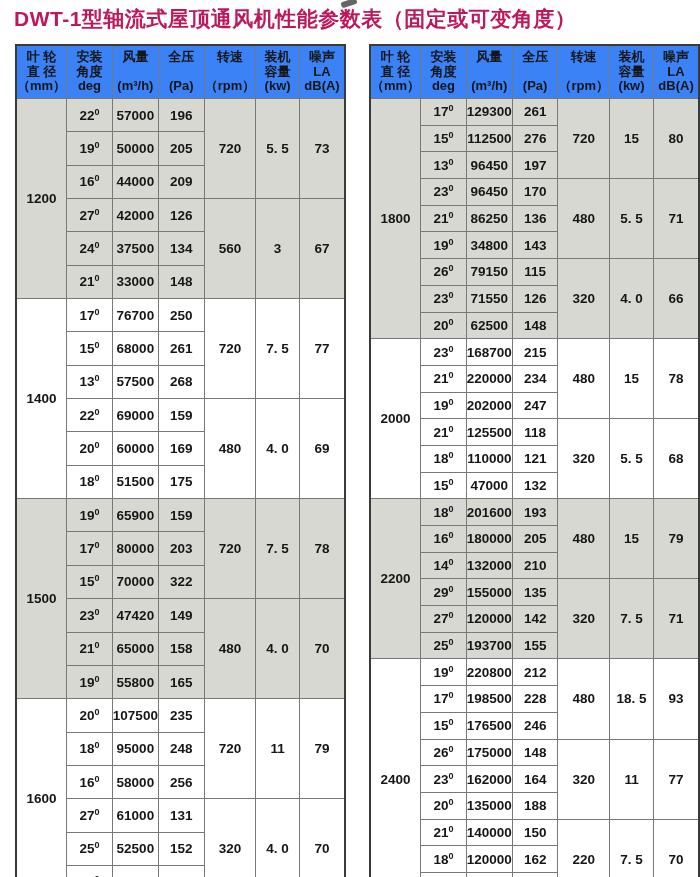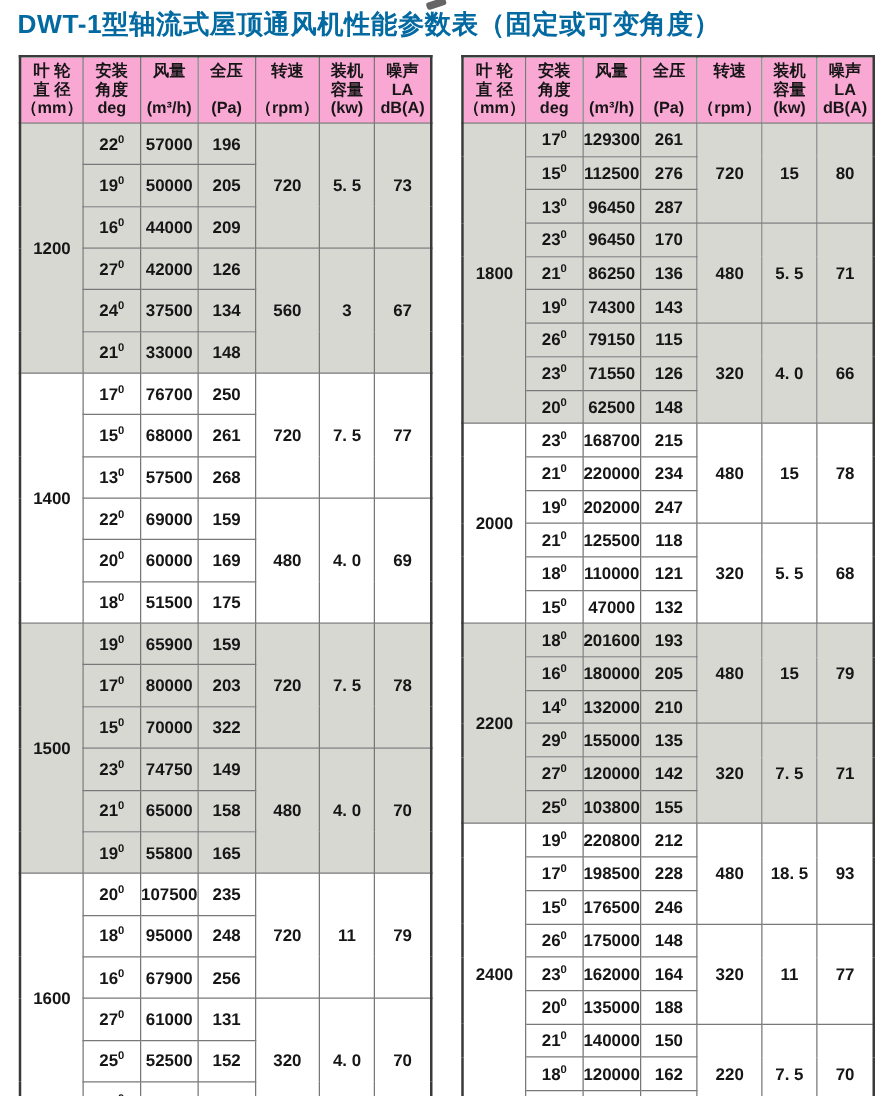--- a/index.html
+++ b/index.html
@@ -5,41 +5,41 @@
   html,body{margin:0;padding:0;}
   body{
     width:700px;height:877px;position:relative;background:#ffffff;
     font-family:"Liberation Sans","DejaVu Sans",sans-serif;
     color:#161616;overflow:hidden;
     -webkit-font-smoothing:antialiased;
   }
   .page-title{
     position:absolute;top:5px;left:14px;
     font-size:21px;font-weight:bold;letter-spacing:0.5px;
-    color:#0369a1;white-space:nowrap;
+    color:#be185d;white-space:nowrap;
   }
   .scan-artifact{
     position:absolute;top:0;left:341px;width:16px;height:6px;
     background:#4a4a4a;transform:rotate(-18deg);border-radius:2px;opacity:.85;
   }
   .tables-wrap{
     position:absolute;top:44px;left:15px;display:flex;gap:23px;
   }
   table.spec{
     border-collapse:collapse;table-layout:fixed;
     border:2px solid #3a3a3a;
   }
   table.spec th, table.spec td{
     border:1px solid #787878;
     text-align:center;vertical-align:middle;
     font-weight:bold;color:#161616;
     padding:0;white-space:nowrap;overflow:hidden;
   }
   table.spec th{
-    height:48px;background:#f9a8d4;
+    height:48px;background:#3b82f6;
     font-size:13px;line-height:14.5px;padding:2px 0;
   }
   table.spec td{font-size:13.5px;}
   table.t-left td{height:32.2px;}
   table.t-right td{height:25.7px;}
   td.shade{background:#d8d8d3;}
   tr.group-start td{border-top:1.5px solid #565656;}
   th .hl{min-height:14.5px;}
   sup.deg{font-size:9px;vertical-align:super;line-height:0;}
 </style>
@@ -188,21 +188,21 @@
           <td class="shade">80000</td>
           <td class="shade">203</td>
         </tr>
         <tr>
           <td class="shade">15<sup class="deg">0</sup></td>
           <td class="shade">70000</td>
           <td class="shade">322</td>
         </tr>
         <tr>
           <td class="shade">23<sup class="deg">0</sup></td>
-          <td class="shade">74750</td>
+          <td class="shade">47420</td>
           <td class="shade">149</td>
           <td class="shade" rowspan="3">480</td>
           <td class="shade" rowspan="3">4. 0</td>
           <td class="shade" rowspan="3">70</td>
         </tr>
         <tr>
           <td class="shade">21<sup class="deg">0</sup></td>
           <td class="shade">65000</td>
           <td class="shade">158</td>
         </tr>
@@ -220,21 +220,21 @@
           <td rowspan="3">11</td>
           <td rowspan="3">79</td>
         </tr>
         <tr>
           <td>18<sup class="deg">0</sup></td>
           <td>95000</td>
           <td>248</td>
         </tr>
         <tr>
           <td>16<sup class="deg">0</sup></td>
-          <td>67900</td>
+          <td>58000</td>
           <td>256</td>
         </tr>
         <tr>
           <td>27<sup class="deg">0</sup></td>
           <td>61000</td>
           <td>131</td>
           <td rowspan="3">320</td>
           <td rowspan="3">4. 0</td>
           <td rowspan="3">70</td>
         </tr>
@@ -310,38 +310,38 @@
           <td class="shade" rowspan="3">80</td>
         </tr>
         <tr>
           <td class="shade">15<sup class="deg">0</sup></td>
           <td class="shade">112500</td>
           <td class="shade">276</td>
         </tr>
         <tr>
           <td class="shade">13<sup class="deg">0</sup></td>
           <td class="shade">96450</td>
-          <td class="shade">287</td>
+          <td class="shade">197</td>
         </tr>
         <tr>
           <td class="shade">23<sup class="deg">0</sup></td>
           <td class="shade">96450</td>
           <td class="shade">170</td>
           <td class="shade" rowspan="3">480</td>
           <td class="shade" rowspan="3">5. 5</td>
           <td class="shade" rowspan="3">71</td>
         </tr>
         <tr>
           <td class="shade">21<sup class="deg">0</sup></td>
           <td class="shade">86250</td>
           <td class="shade">136</td>
         </tr>
         <tr>
           <td class="shade">19<sup class="deg">0</sup></td>
-          <td class="shade">74300</td>
+          <td class="shade">34800</td>
           <td class="shade">143</td>
         </tr>
         <tr>
           <td class="shade">26<sup class="deg">0</sup></td>
           <td class="shade">79150</td>
           <td class="shade">115</td>
           <td class="shade" rowspan="3">320</td>
           <td class="shade" rowspan="3">4. 0</td>
           <td class="shade" rowspan="3">66</td>
         </tr>
@@ -419,21 +419,21 @@
           <td class="shade" rowspan="3">7. 5</td>
           <td class="shade" rowspan="3">71</td>
         </tr>
         <tr>
           <td class="shade">27<sup class="deg">0</sup></td>
           <td class="shade">120000</td>
           <td class="shade">142</td>
         </tr>
         <tr>
           <td class="shade">25<sup class="deg">0</sup></td>
-          <td class="shade">103800</td>
+          <td class="shade">193700</td>
           <td class="shade">155</td>
         </tr>
         <tr class="group-start">
           <td rowspan="9">2400</td>
           <td>19<sup class="deg">0</sup></td>
           <td>220800</td>
           <td>212</td>
           <td rowspan="3">480</td>
           <td rowspan="3">18. 5</td>
           <td rowspan="3">93</td>

